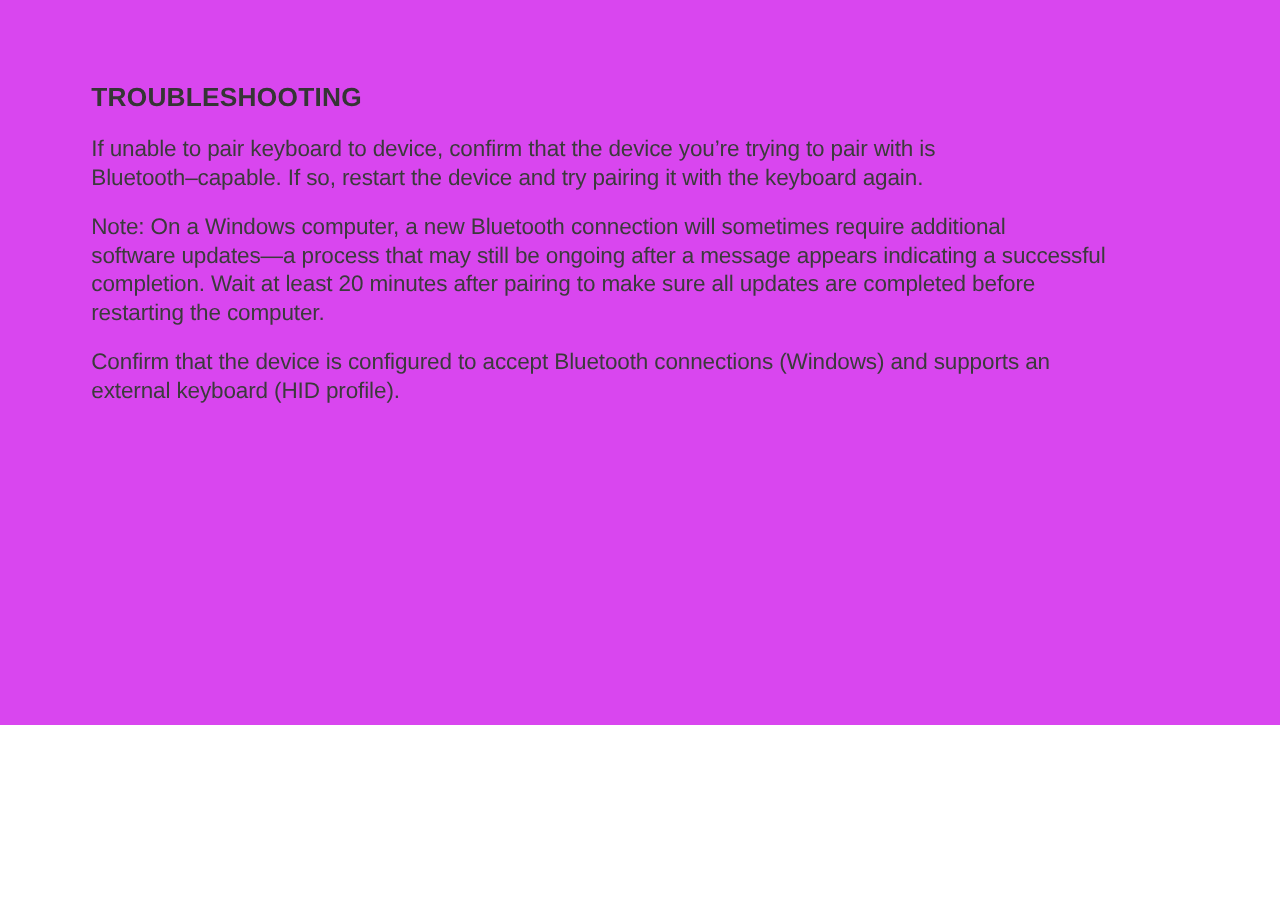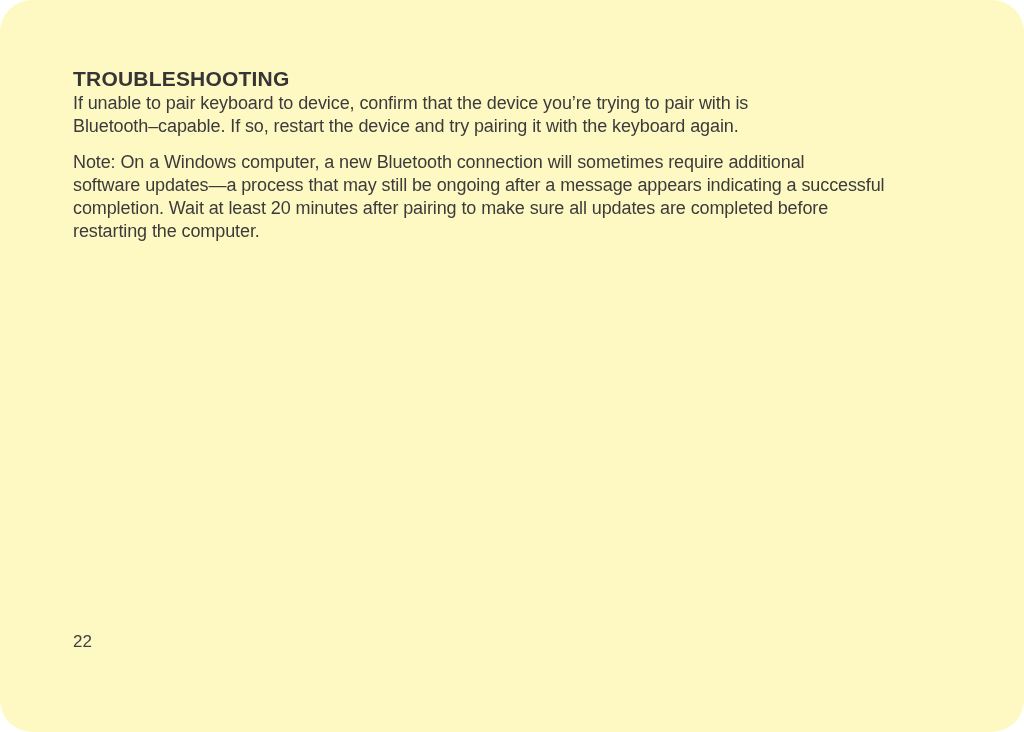--- a/index.html
+++ b/index.html
@@ -3,45 +3,44 @@
 <meta charset="utf-8">
 <style>
   html, body {
     margin: 0;
     padding: 0;
     background: #ffffff;
   }
   .page {
     position: relative;
     width: 1024px;
-    height: 732px;
-    background: #fef9c3;
+    height: 580px;
+    background: #d946ef;
     overflow: hidden;
     font-family: "Liberation Sans", sans-serif;
     color: #3b3b3b;
-    border-radius: 32px;
   }
   .content {
     position: absolute;
     left: 73px;
     top: 64px;
     width: 900px;
   }
   .heading {
     font-size: 21px;
     font-weight: bold;
     line-height: 26px;
     margin: 2px 0 0 0;
     letter-spacing: 0.2px;
     color: #353535;
   }
   .para {
     font-size: 18px;
     line-height: 23px;
-    margin: 0 0 13px 0;
+    margin: 16px 0 13px 0;
     letter-spacing: -0.1px;
     white-space: pre-line; 
   }
   .page-number {
     position: absolute;
     left: 73px;
     top: 632px;
     font-size: 17px;
     line-height: 20px;
     color: #3f3f3f;
@@ -52,15 +51,17 @@
 
 <div class="page">
   <div class="content">
     <h1 class="heading">TROUBLESHOOTING</h1>
     <p class="para">If unable to pair keyboard to device, confirm that the device you’re trying to pair with is
 Bluetooth–capable. If so, restart the device and try pairing it with the keyboard again.</p>
     <p class="para">Note: On a Windows computer, a new Bluetooth connection will sometimes require additional
 software updates—a process that may still be ongoing after a message appears indicating a successful
 completion. Wait at least 20 minutes after pairing to make sure all updates are completed before
 restarting the computer.</p>
+    <p class="para">Confirm that the device is configured to accept Bluetooth connections (Windows) and supports an
+external keyboard (HID profile).</p>
   </div>
   <div class="page-number">22</div>
 </div>
 
 </body></html>

